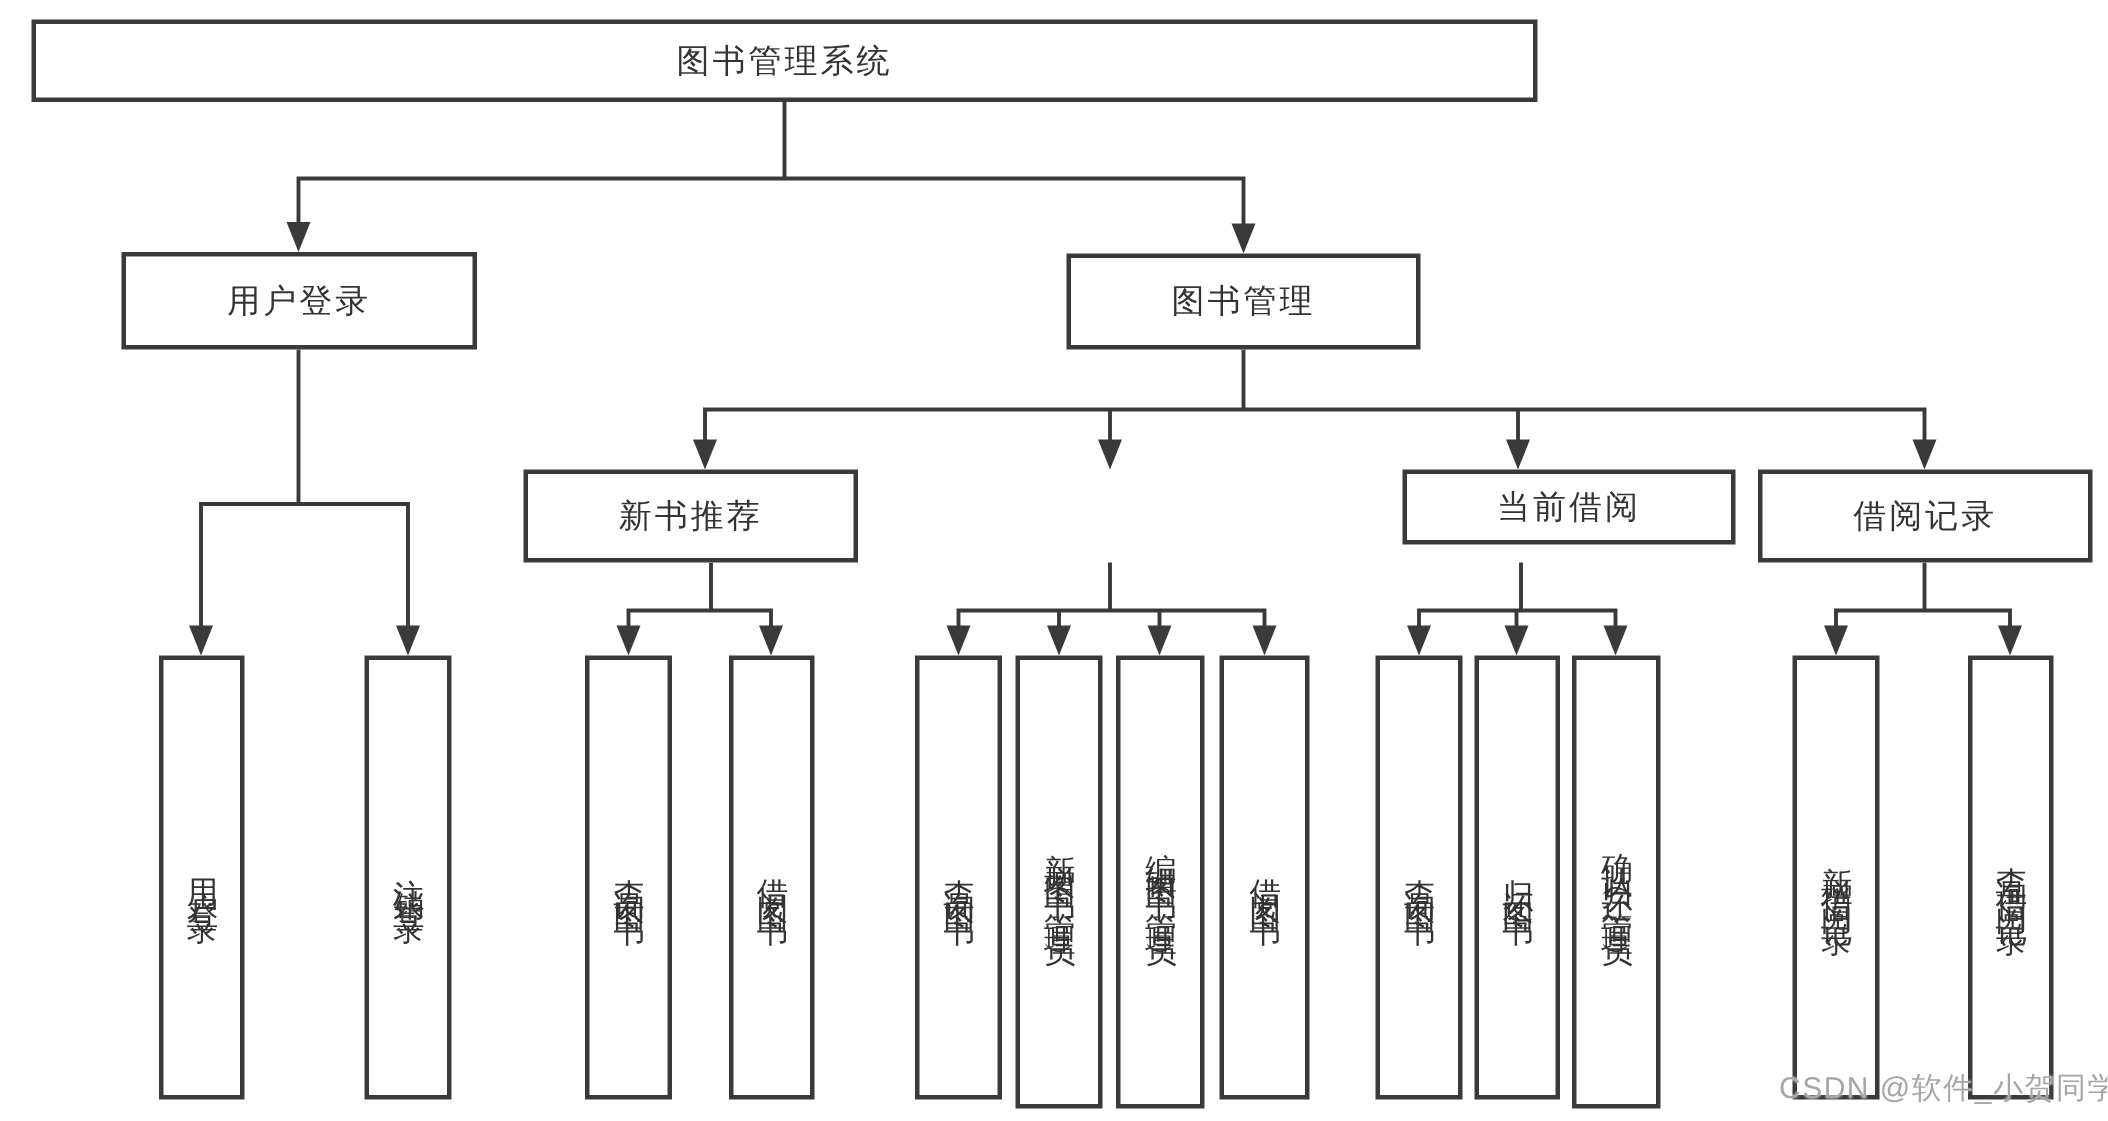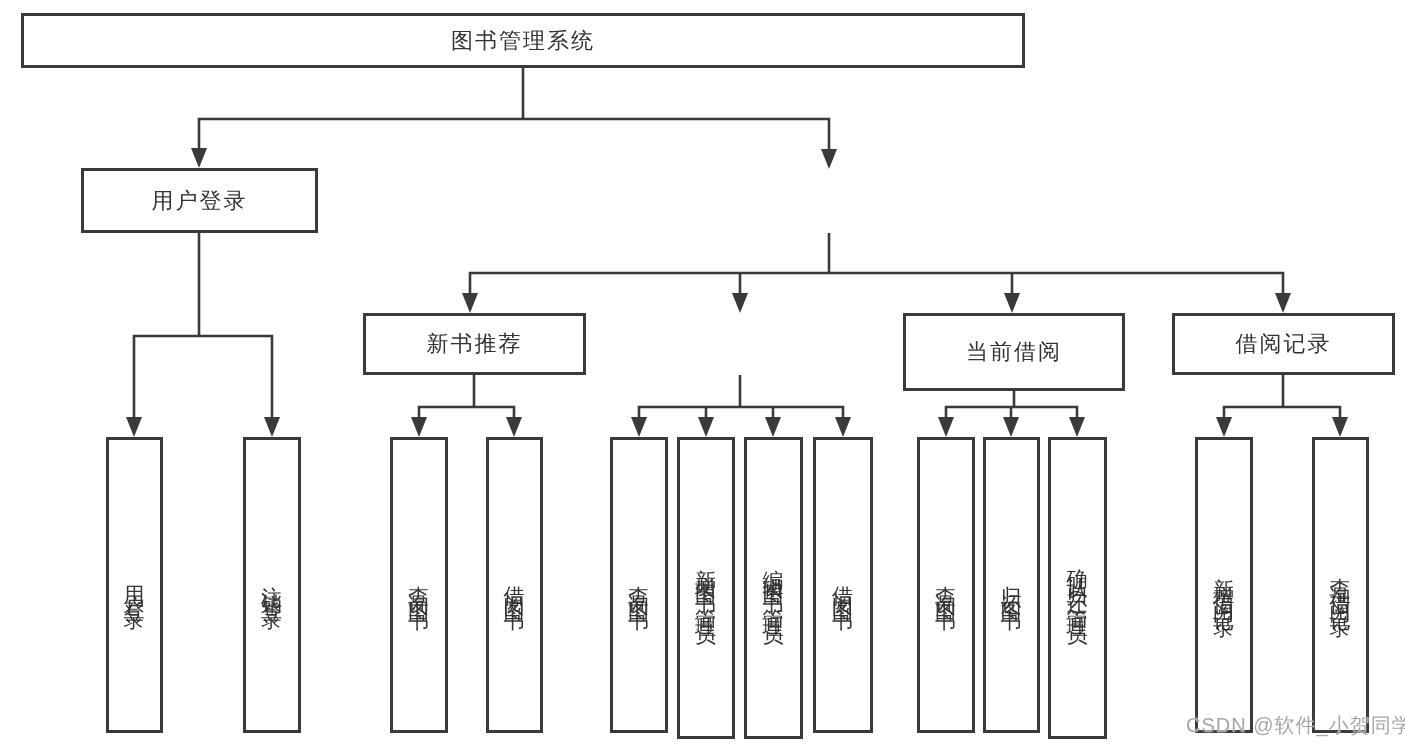--- a/index.html
+++ b/index.html
@@ -41,23 +41,23 @@
     text-orientation: mixed;
     font-size: 21px;
     letter-spacing: 8px;
     line-height: 1;
     white-space: nowrap;
   }
   
   .n-root      { left: 21px;   top: 13px;  width: 1004px; height: 55px; }
   .n-login     { left: 81px;   top: 168px; width: 237px;  height: 65px; }
   .n-mgmt      { left: 711px;  top: 169px; width: 236px;  height: 64px; }
-  .n-rec       { left: 363px;  top: 313px; width: 223px;  height: 62px; }
+  .n-rec       { left: 349px;  top: 313px; width: 223px;  height: 62px; }
   .n-borrow    { left: 633px;  top: 313px; width: 214px;  height: 62px; }
-  .n-current   { left: 903px;  top: 313px; width: 222px;  height: 78px; }
+  .n-current   { left: 935px;  top: 313px; width: 222px;  height: 50px; }
   .n-records   { left: 1172px; top: 313px; width: 223px;  height: 62px; }
   .leaf        { top: 437px; height: 296px; }
   .lf-login-0  { left: 106px;  width: 57px; }
   .lf-login-1  { left: 243px;  width: 58px; }
   .lf-rec-0    { left: 390px;  width: 58px; }
   .lf-rec-1    { left: 486px;  width: 57px; }
   .lf-bor-0    { left: 610px;  width: 58px; }
   .lf-bor-1    { left: 677px;  width: 58px; height: 302px; }
   .lf-bor-2    { left: 744px;  width: 59px; height: 302px; }
   .lf-bor-3    { left: 813px;  width: 60px; }
@@ -109,20 +109,21 @@
     <polygon points="938,417 954,417 946,437"></polygon>
     <polygon points="1003,417 1019,417 1011,437"></polygon>
     <polygon points="1069,417 1085,417 1077,437"></polygon>
     <polygon points="1216,417 1232,417 1224,437"></polygon>
     <polygon points="1332,417 1348,417 1340,437"></polygon>
   </svg>
 
   <div class="node n-root hlabel">图书管理系统</div>
 
   <div class="node n-login hlabel">用户登录</div>
+  <div class="node n-mgmt hlabel">图书管理</div>
 
   <div class="node n-rec hlabel">新书推荐</div>
   <div class="node n-current hlabel">当前借阅</div>
   <div class="node n-records hlabel">借阅记录</div>
 
   <div class="node vnode leaf lf-login-0">
     <span>用户登录</span>
   </div>
   <div class="node vnode leaf lf-login-1">
     <span>注销登录</span>

